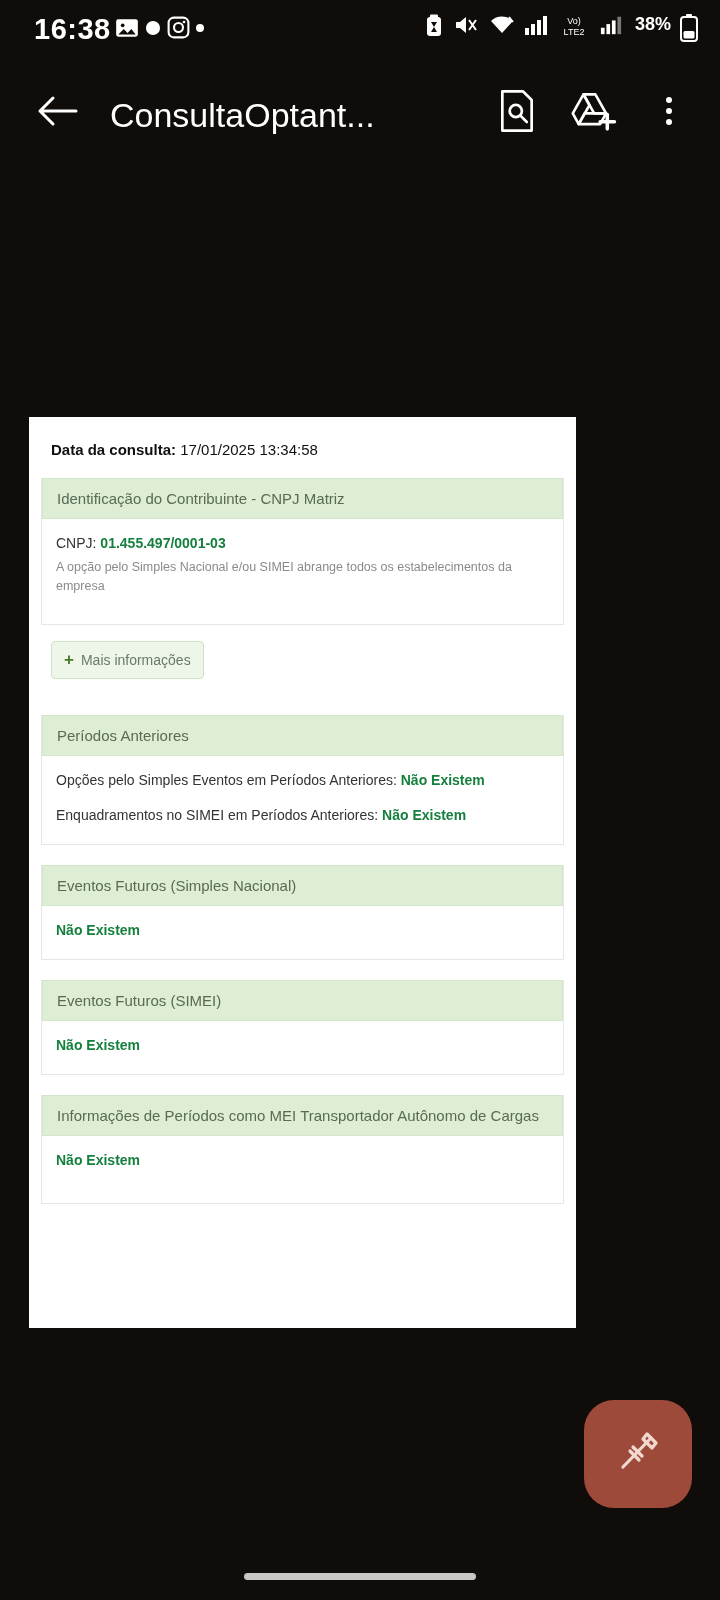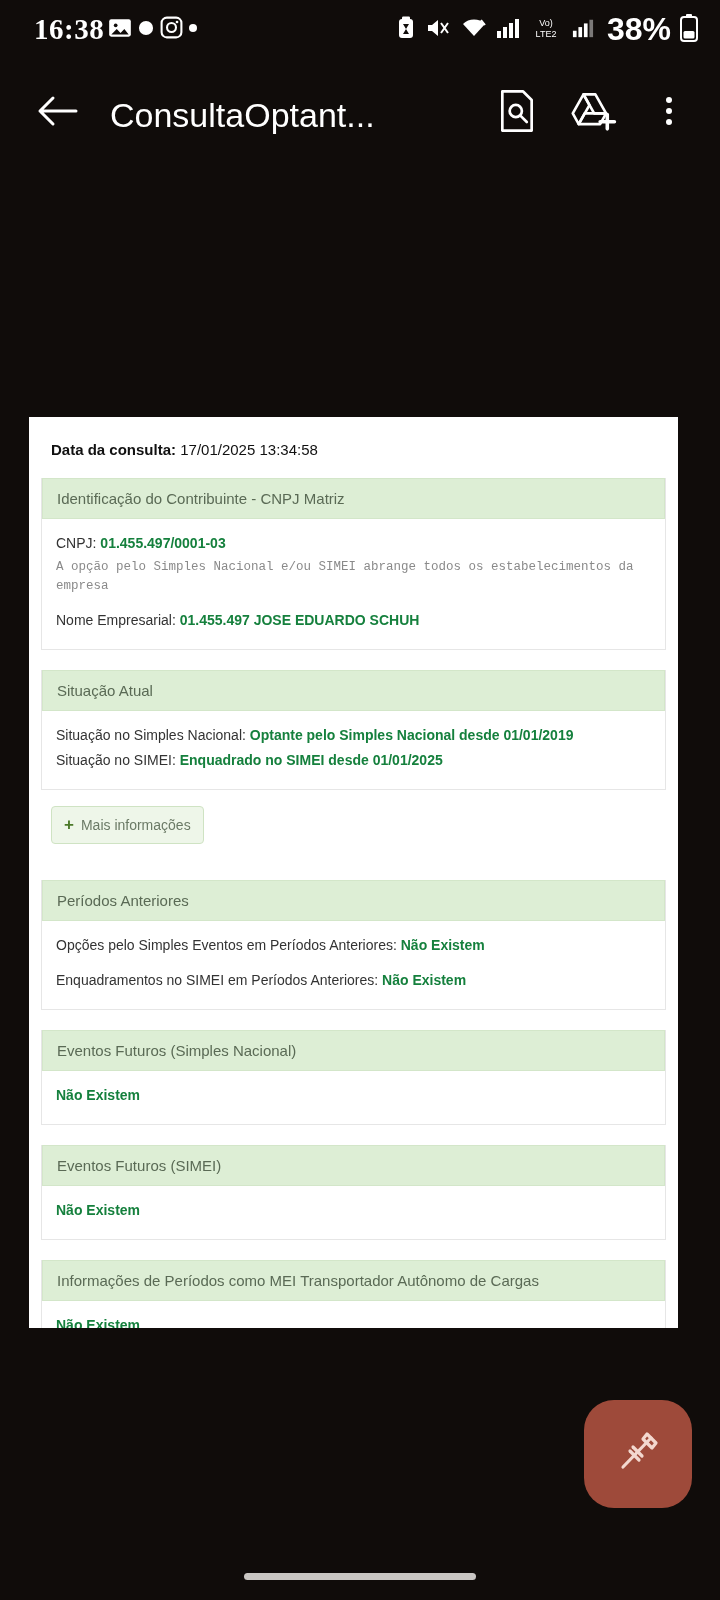--- a/index.html
+++ b/index.html
@@ -14,24 +14,24 @@
 
   
   .statusbar {
     height: 58px;
     display: flex;
     align-items: center;
     justify-content: space-between;
     padding: 0 22px 0 34px;
     color: #ffffff;
   }
-  .sb-left { display: flex; align-items: center; gap: 3px; font-family: Liberation Serif, serif; }
+  .sb-left { display: flex; align-items: center; gap: 3px; }
   .sb-clock { font-size: 29px; font-weight: 700; letter-spacing: 0.5px; }
-  .sb-right { display: flex; align-items: center; gap: 9px; }
-  .sb-battery-text { font-size: 32px; font-weight: 700; margin-left: 4px; }
+  .sb-right { display: flex; gap: 9px; }
+  .sb-battery-text { font-size: 18px; font-weight: 700; margin-left: 4px; }
   .ic { display: inline-block; line-height: 1; }
 
   
   .appbar {
     height: 106px;
     display: flex;
     align-items: center;
     padding: 0 26px 0 30px;
     color: #ffffff;
     background: #100c0a;
@@ -58,21 +58,21 @@
   .kebab { display: flex; flex-direction: column; gap: 5px; align-items: center; width: 40px; }
   .kebab i { width: 6px; height: 6px; border-radius: 50%; background: #fff; display: block; }
 
   
   .viewport { position: relative; height: 1436px; background: #100c0a; }
 
   .document {
     position: absolute;
     top: 253px;
     left: 29px;
-    width: 649px;
+    width: 547px;
     height: 911px;
     background: #ffffff;
     overflow: hidden;
   }
   .doc-inner { padding: 24px 12px 0 12px; }
 
   .consulta-line {
     font-size: 15px;
     color: #111;
     margin: 0 0 14px 10px;
@@ -85,21 +85,21 @@
     color: #5a6a55;
     font-size: 15px;
     padding: 11px 14px;
     border: 1px solid #d3e6c9;
     margin-top: 20px;
   }
   .section-body { padding: 14px; background: #fff; font-size: 14px; color: #333; }
   .section-body p { margin: 0 0 4px 0; line-height: 1.5; }
   .section-body p.gap { margin-bottom: 14px; }
   .val { color: #15803d; font-weight: 700; }
-  .note { color: #8a8a8a; font-size: 12.5px; margin-top: 2px; font-family: Liberation Mono, monospace; }
+  .note { color: #8a8a8a; font-size: 12.5px; margin-top: 2px; }
 
   .more-info {
     display: inline-flex;
     align-items: center;
     gap: 7px;
     background: #eef6e9;
     border: 1px solid #cfe3c3;
     border-radius: 4px;
     padding: 8px 12px;
     font-size: 14px;
@@ -253,41 +253,24 @@
 
       
       <div class="section">
         <div class="section-head">Identificação do Contribuinte - CNPJ Matriz</div>
         <div class="section-body">
           <p>
             <span>CNPJ:</span>
             <span class="val">01.455.497/0001-03</span>
           </p>
           <p class="note gap">A opção pelo Simples Nacional e/ou SIMEI abrange todos os estabelecimentos da empresa</p>
-          <p>
-            <span>Nome Empresarial:</span>
-            <span class="val">01.455.497 JOSE EDUARDO SCHUH</span>
-          </p>
-        </div>
-      </div>
-
-      
-      <div class="section">
-        <div class="section-head">Situação Atual</div>
-        <div class="section-body">
-          <p>
-            <span>Situação no Simples Nacional:</span>
-            <span class="val">Optante pelo Simples Nacional desde 01/01/2019</span>
-          </p>
-          <p>
-            <span>Situação no SIMEI:</span>
-            <span class="val">Enquadrado no SIMEI desde 01/01/2025</span>
-          </p>
-        </div>
-      </div>
+        </div>
+      </div>
+
+      
 
       
       <div class="more-info">
         <span class="plus">+</span>
         <span>Mais informações</span>
       </div>
 
       
       <div class="section">
         <div class="section-head">Períodos Anteriores</div>

